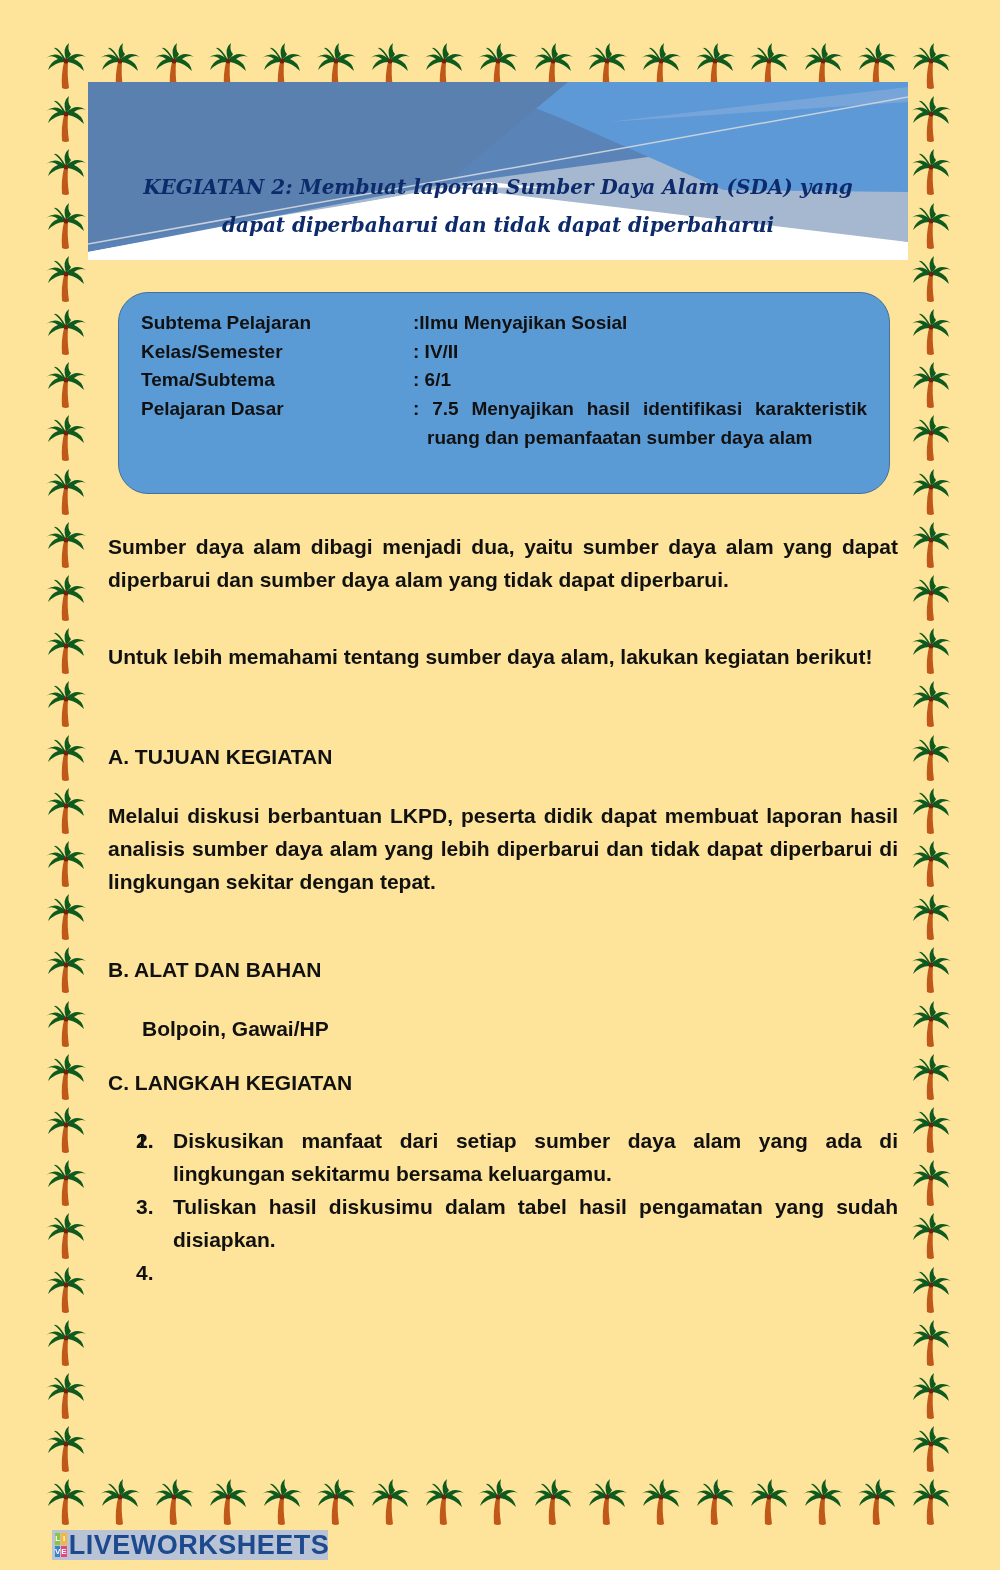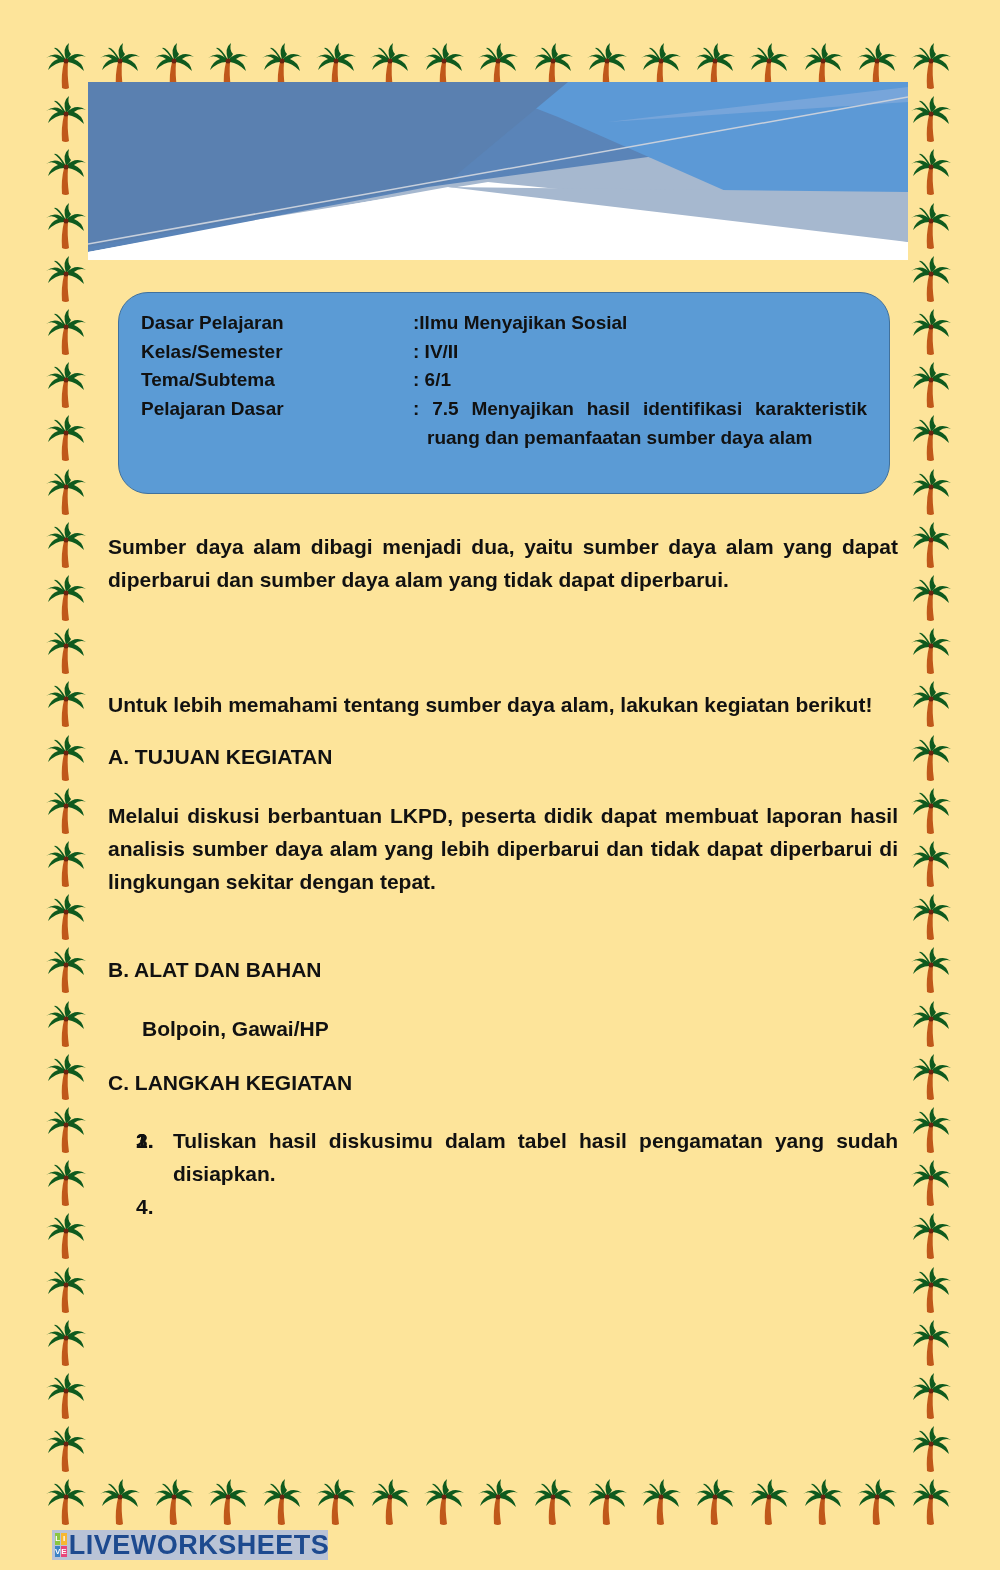--- a/index.html
+++ b/index.html
@@ -930,57 +930,62 @@
     <rect x="0" y="0" width="820" height="178" fill="#ffffff"></rect>
     <polygon points="0,0 820,0 820,160 600,120 400,100 0,165" fill="#a6b8cf"></polygon>
     <polygon points="0,0 820,0 820,105 560,75 340,105 0,170" fill="#5a84b8"></polygon>
     <polygon points="380,0 820,0 820,140 640,110 470,35" fill="#5c99d6"></polygon>
     <polygon points="0,0 480,0 360,100 0,165" fill="#5a80b0"></polygon>
     <polygon points="520,40 820,5 820,20" fill="#88aedc" opacity="0.6"></polygon>
     <line x1="0" y1="162" x2="820" y2="15" stroke="#c8d0dc" stroke-width="1.5"></line>
     <polygon points="0,170 360,105 820,160 820,178 0,178" fill="#ffffff"></polygon>
     <polygon points="360,105 820,110 820,160" fill="#a6b8cf"></polygon>
   </svg>
+  <div class="subtitle">
+    <div>KEGIATAN 2: Membuat laporan Sumber Daya Alam (SDA) yang</div>
+    <div>dapat diperbaharui dan tidak dapat diperbaharui</div>
+  </div>
 </div>
 
 <div id="info-box">
   <div class="info-row" style="top:16px">
-    <span class="info-label">Dasar Pelajaran</span>
+    <span class="info-label">Subtema Pelajaran</span>
     <span class="info-value">:Ilmu Menyajikan Sosial</span>
   </div>
   <div class="info-row" style="top:45px">
     <span class="info-label">Kelas/Semester</span>
     <span class="info-value">: IV/II</span>
   </div>
   <div class="info-row" style="top:73px">
     <span class="info-label">Tema/Subtema</span>
     <span class="info-value">: 6/1</span>
   </div>
   <div class="info-row" style="top:102px">
     <span class="info-label">Pelajaran Dasar</span>
     <span class="info-value" style="padding-left:14px;text-indent:-14px">: 7.5 Menyajikan hasil identifikasi karakteristik ruang dan pemanfaatan sumber daya alam</span>
   </div>
 </div>
 
 <p class="para" style="top:530px">Sumber daya alam dibagi menjadi dua, yaitu sumber daya alam yang dapat diperbarui dan sumber daya alam yang tidak dapat diperbarui.</p>
-<p class="para" style="top:688px">Untuk lebih memahami tentang sumber daya alam, lakukan kegiatan berikut!</p>
+<p class="para" style="top:640px">Untuk lebih memahami tentang sumber daya alam, lakukan kegiatan berikut!</p>
 
 <h2 class="section-heading" style="top:745px">A. TUJUAN KEGIATAN</h2>
 <p class="para" style="top:799px">Melalui diskusi berbantuan LKPD, peserta didik dapat membuat laporan hasil analisis sumber daya alam yang lebih diperbarui dan tidak dapat diperbarui di lingkungan sekitar dengan tepat.</p>
 
 <h2 class="section-heading" style="top:958px">B. ALAT DAN BAHAN</h2>
 <p class="para" style="top:1012px; left:142px; width:auto">Bolpoin, Gawai/HP</p>
 
 <h2 class="section-heading" style="top:1071px">C. LANGKAH KEGIATAN</h2>
 <ol class="steps">
   <li class="step">
     <span class="step-num">1.</span>
   </li>
   <li class="step">
     <span class="step-num">2.</span>
+    <span>Diskusikan manfaat dari setiap sumber daya alam yang ada di lingkungan sekitarmu bersama keluargamu.</span>
   </li>
   <li class="step">
     <span class="step-num">3.</span>
     <span>Tuliskan hasil diskusimu dalam tabel hasil pengamatan yang sudah disiapkan.</span>
   </li>
   <li class="step">
     <span class="step-num">4.</span>
   </li>
 </ol>
 

